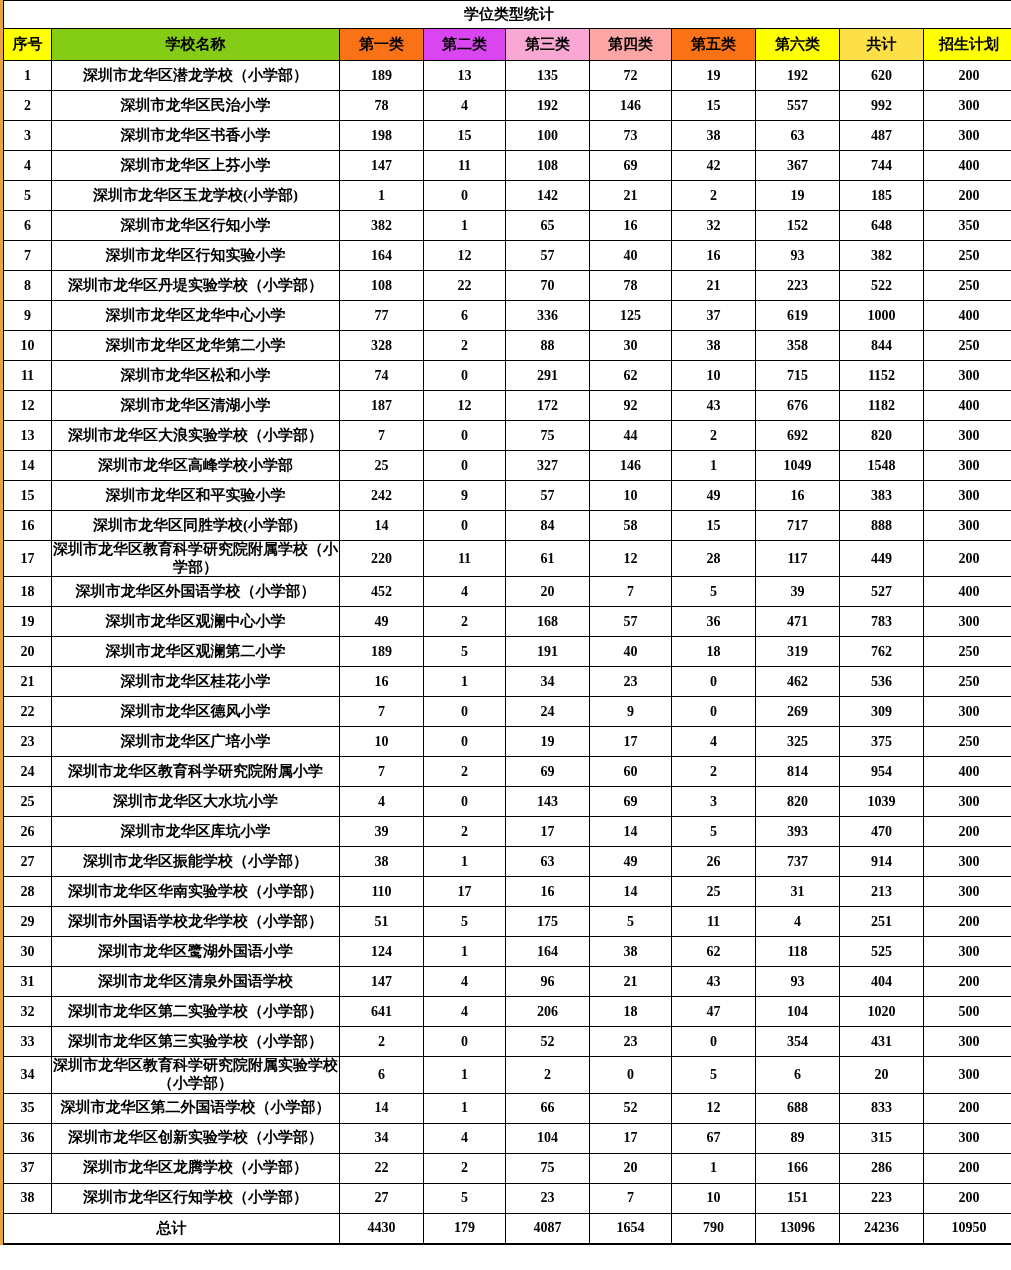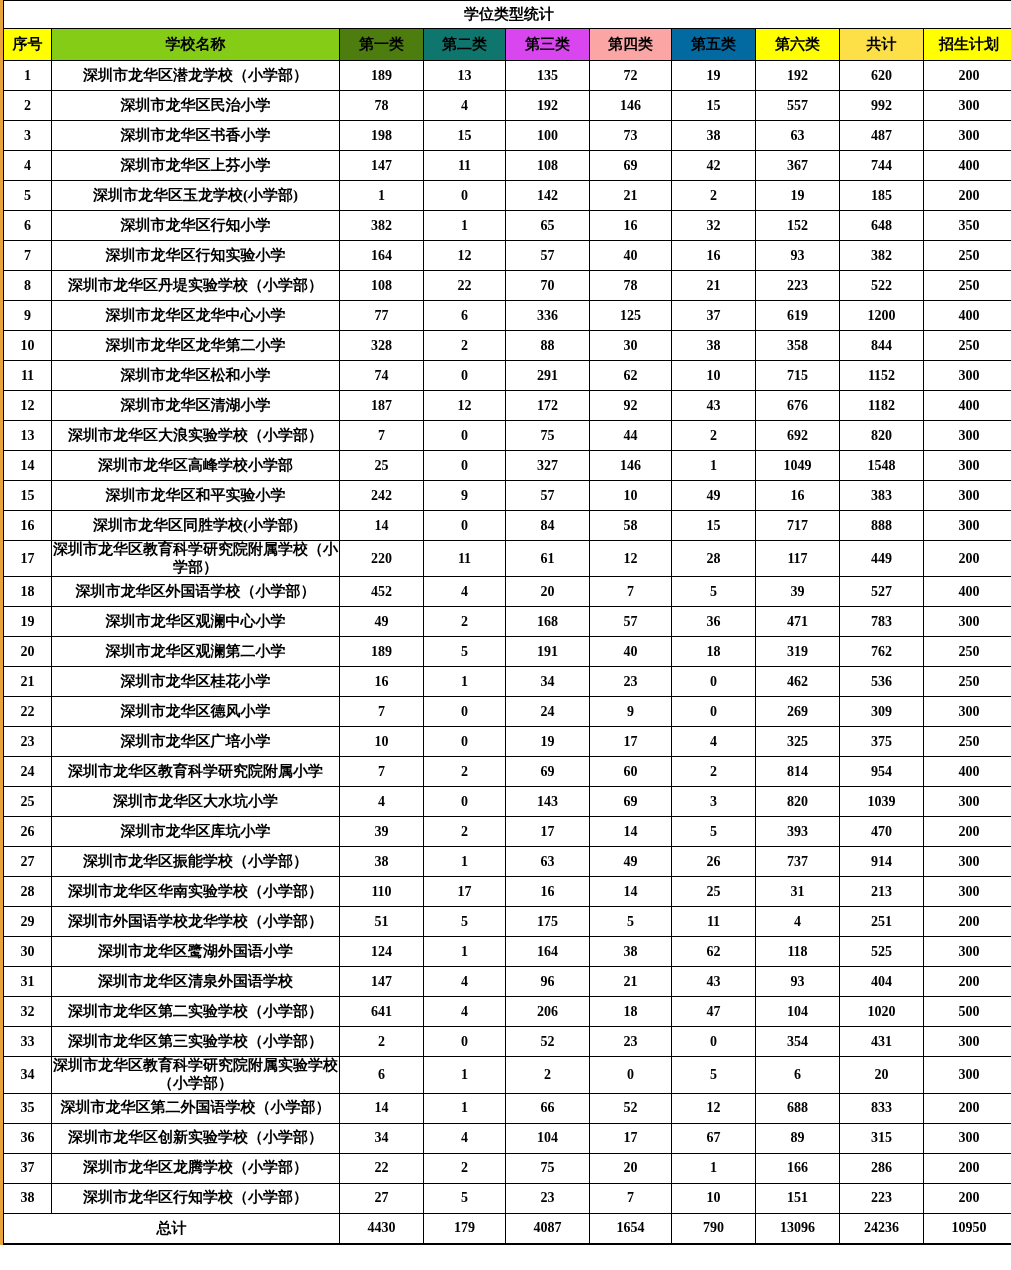--- a/index.html
+++ b/index.html
@@ -70,25 +70,25 @@
       <col style="width:84px">
       <col style="width:91px">
     </colgroup>
     <thead>
       <tr class="title-row">
         <th colspan="10">学位类型统计</th>
       </tr>
       <tr class="header-row">
           <th style="background: rgb(255, 255, 0);">序号</th>
           <th style="background: #84cc16;">学校名称</th>
-          <th style="background: #4d7c0f;">第一类</th>
-          <th style="background: #0f766e;">第二类</th>
-          <th style="background: #d946ef;">第三类</th>
+          <th style="background: #f97316;">第一类</th>
+          <th style="background: #d946ef;">第二类</th>
+          <th style="background: #f9a8d4;">第三类</th>
           <th style="background: #fca5a5;">第四类</th>
-          <th style="background: #0369a1;">第五类</th>
+          <th style="background: #f97316;">第五类</th>
           <th style="background: rgb(255, 255, 0);">第六类</th>
           <th style="background: #fde047;">共计</th>
           <th style="background: rgb(255, 255, 0);">招生计划</th>
         </tr>
     </thead>
     <tbody>
         <tr>
           <td class="c-no">1</td>
           <td class="c-name">深圳市龙华区潜龙学校（小学部）</td>
           <td class="c-num">189</td>
@@ -186,21 +186,21 @@
         </tr>
         <tr>
           <td class="c-no">9</td>
           <td class="c-name">深圳市龙华区龙华中心小学</td>
           <td class="c-num">77</td>
           <td class="c-num">6</td>
           <td class="c-num">336</td>
           <td class="c-num">125</td>
           <td class="c-num">37</td>
           <td class="c-num">619</td>
-          <td class="c-num">1200</td>
+          <td class="c-num">1000</td>
           <td class="c-num">400</td>
         </tr>
         <tr>
           <td class="c-no">10</td>
           <td class="c-name">深圳市龙华区龙华第二小学</td>
           <td class="c-num">328</td>
           <td class="c-num">2</td>
           <td class="c-num">88</td>
           <td class="c-num">30</td>
           <td class="c-num">38</td>

